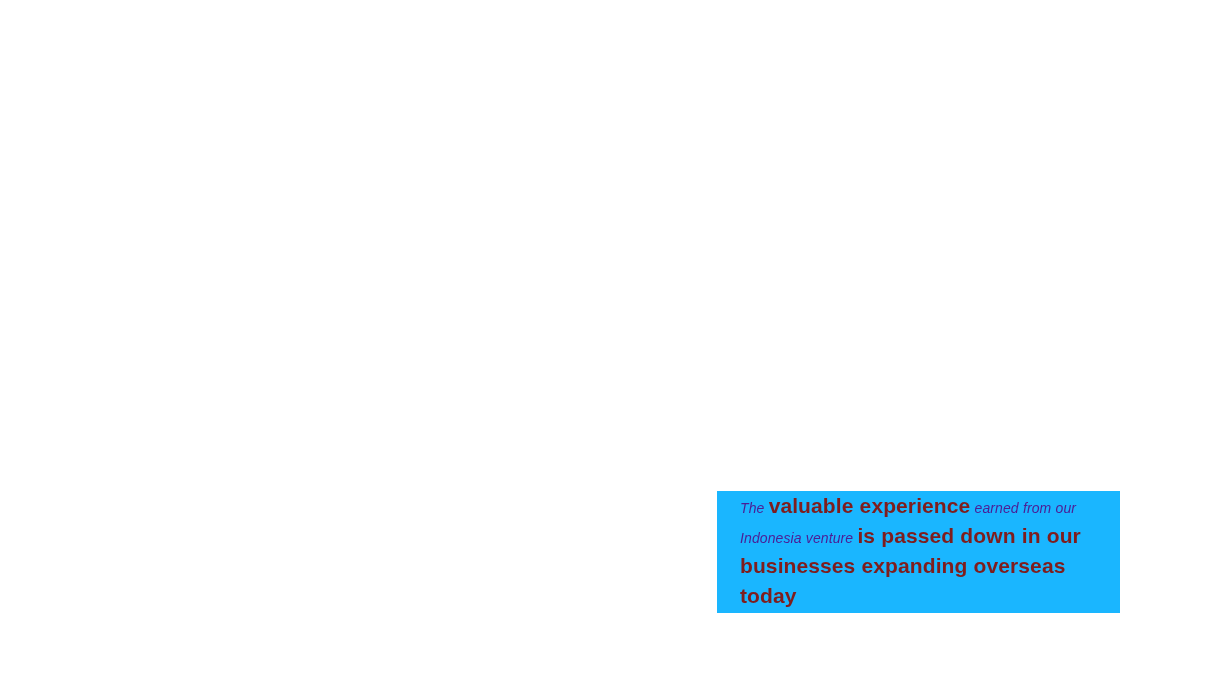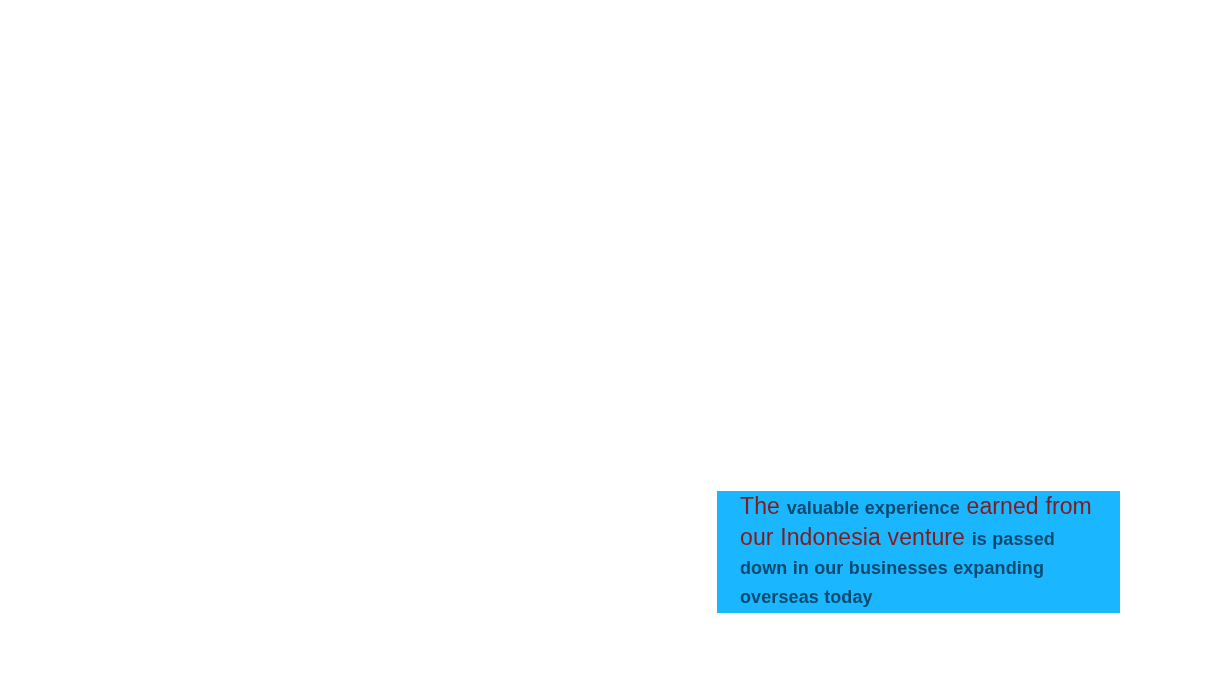--- a/index.html
+++ b/index.html
@@ -44,30 +44,31 @@
     margin: 0;
     color: #ffffff;
     line-height: 28px;
     letter-spacing: 0.1px;
     text-align: left;
     word-spacing: 0.2px;
     max-width: 360px;
   }
 
   .seg-regular {
-    font-size: 23px;
+    font-size: 14px;
     font-weight: 400;
-    color: #7f1d1d;
+    color: #4c1d95;
     line-height: 28px;
+    font-style: italic;
   }
 
   .seg-strong {
-    font-size: 18px;
+    font-size: 21px;
     font-weight: 700;
-    color: #0c4a6e;
+    color: #7f1d1d;
     line-height: 28px;
   }
 </style>
 </head>
 <body>
 
 <div id="canvas" style="background: rgb(255, 255, 255);">
 
   <div id="callout-box" style="background: rgb(26, 182, 255);">
 

